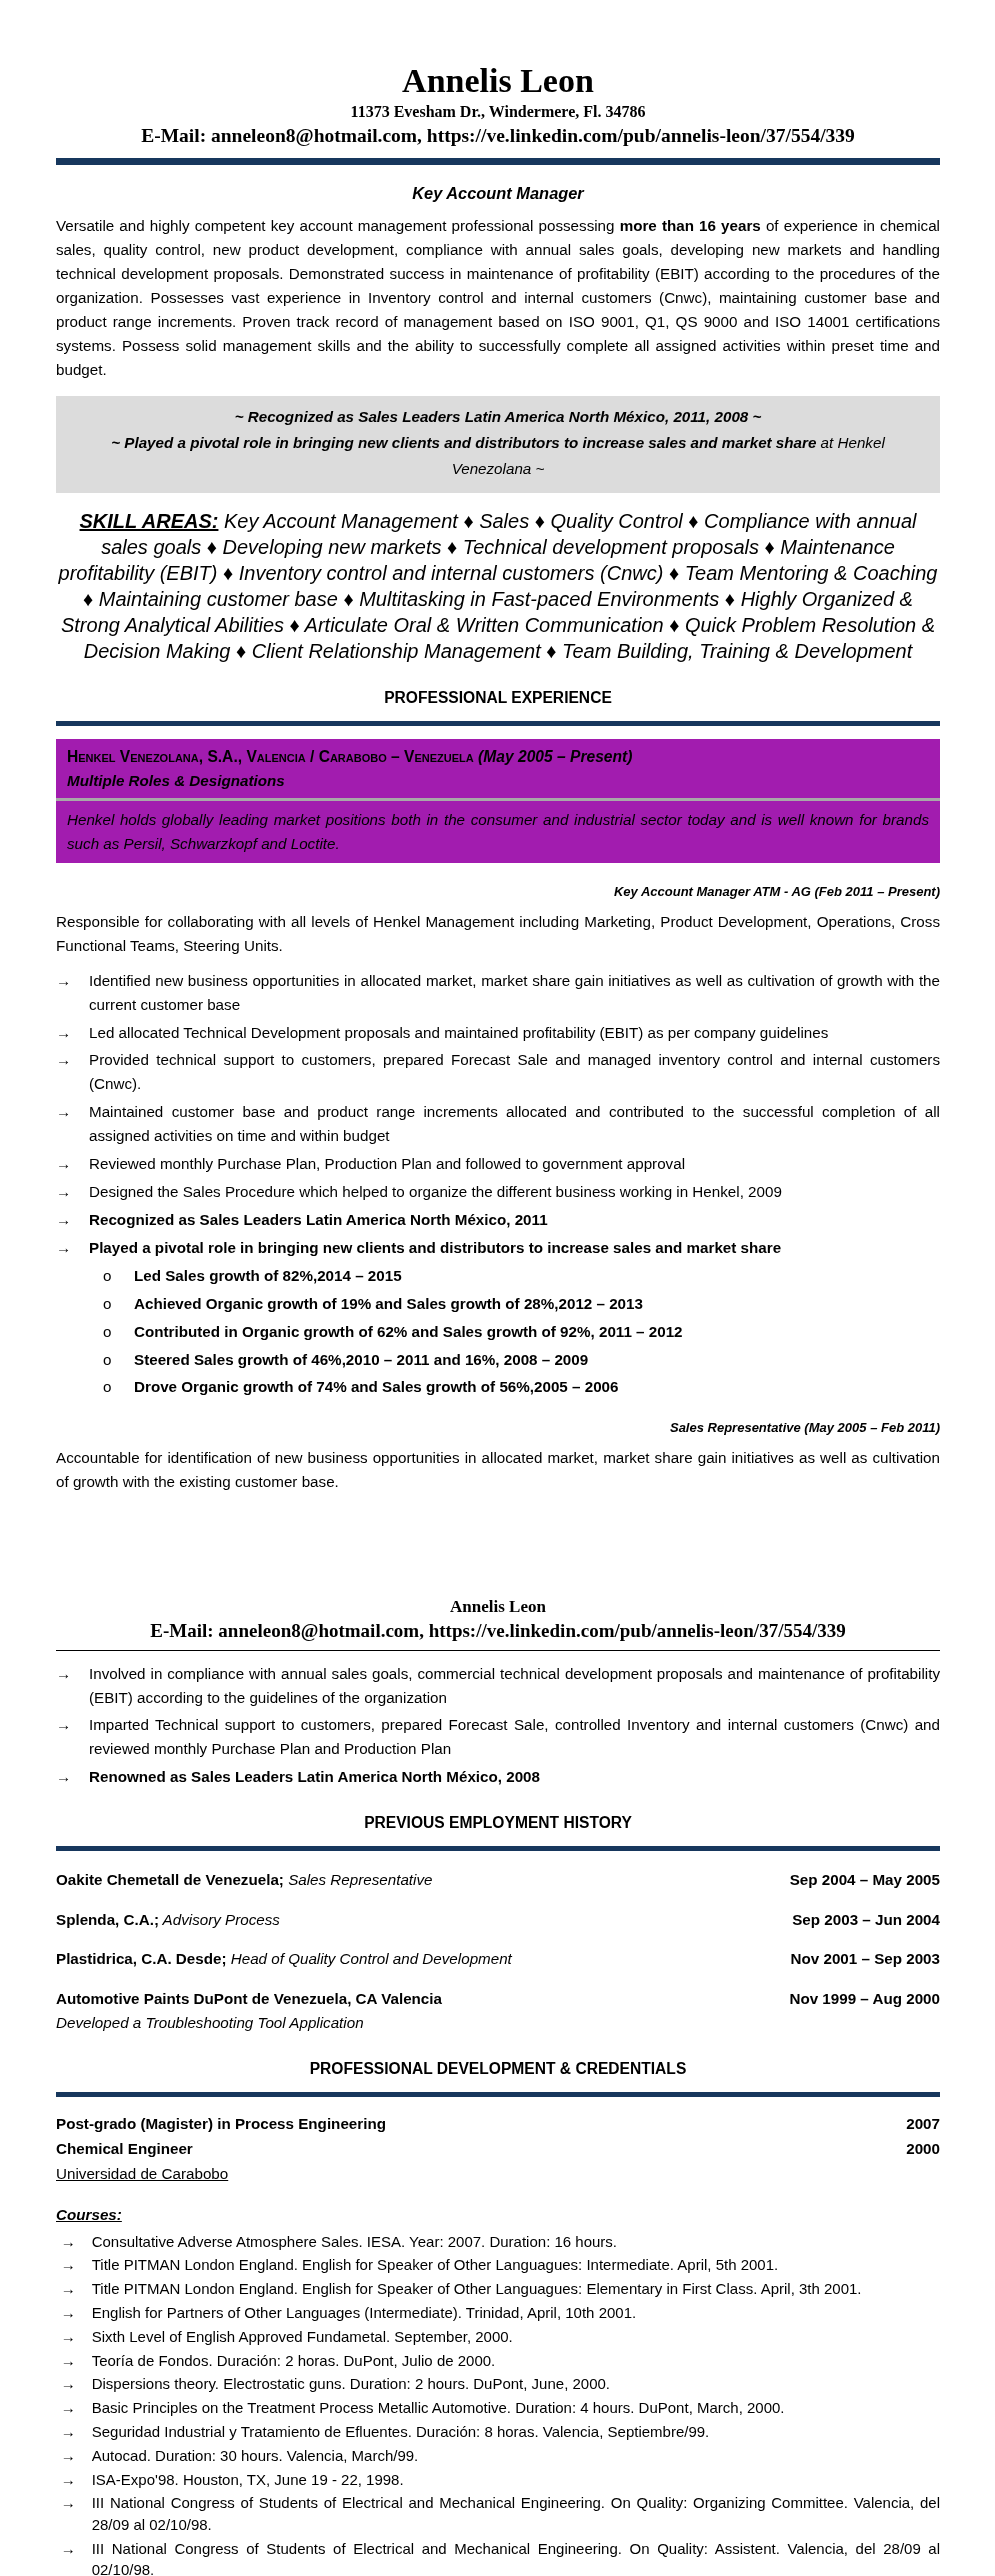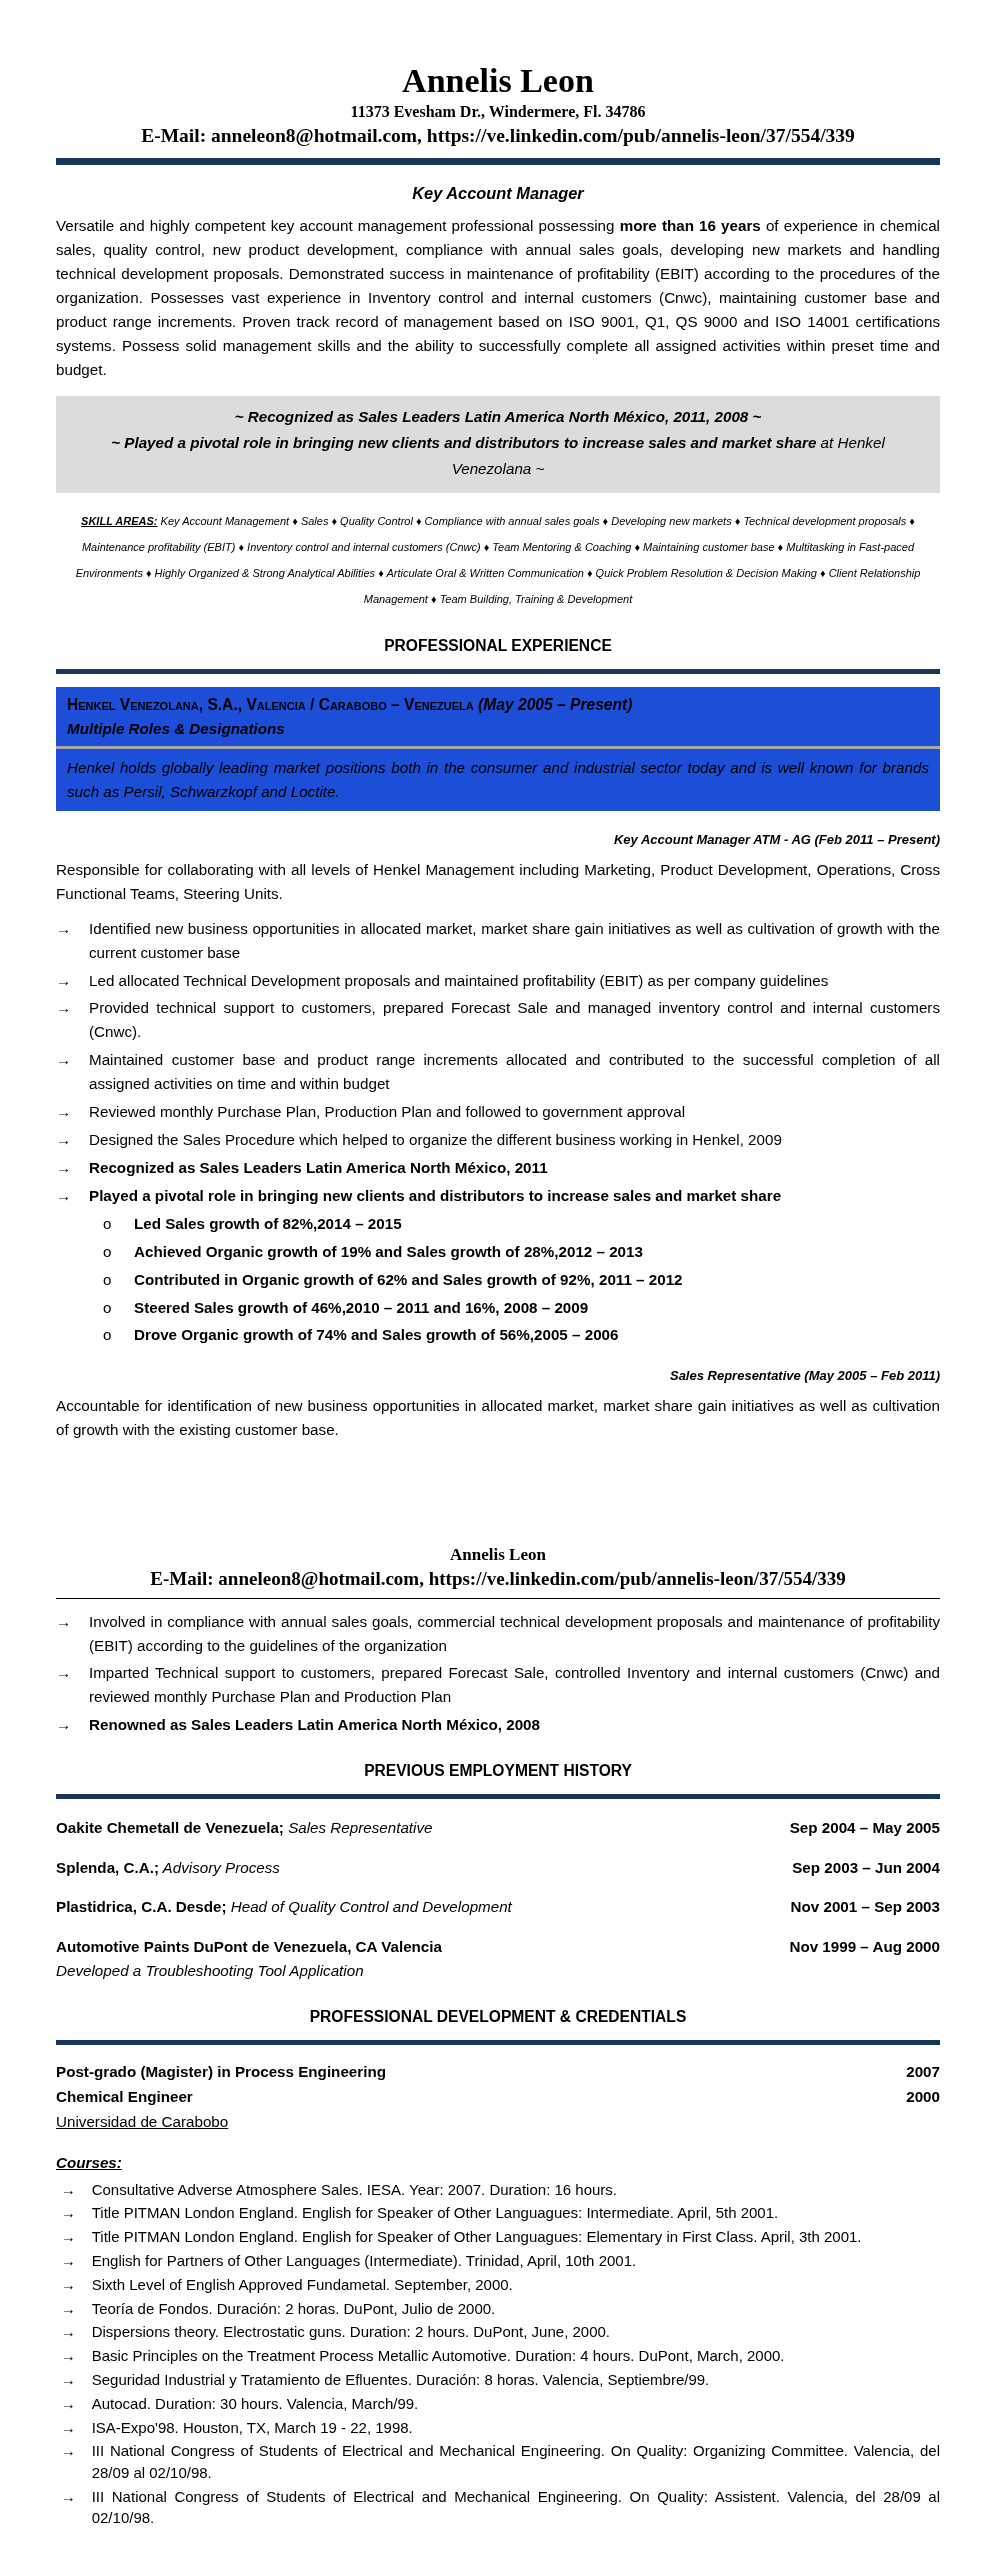--- a/index.html
+++ b/index.html
@@ -8,23 +8,23 @@
   .b{font-weight:bold}.i{font-style:italic}.sc{font-variant:small-caps}
 
   .name-lg{font-family:"Liberation Serif","DejaVu Serif",serif;font-weight:bold;font-size:34px;line-height:1.15;text-align:center;padding-top:61px;}
   .addr{font-family:"Liberation Serif","DejaVu Serif",serif;font-weight:bold;font-size:16px;text-align:center;margin-top:3.1px;}
   .email{font-family:"Liberation Serif","DejaVu Serif",serif;font-weight:bold;font-size:19.5px;text-align:center;margin-top:3.9px;}
   .rule-thick{height:7px;background:#17375D;margin-top:11px;}
   .rule-thin{height:4.7px;background:#17375D;margin-top:14px;}
   .doc-title{font-size:16.4px;font-weight:bold;text-align:center;margin-top:19px;font-style:italic;}
   .para{font-size:15.2px;line-height:24px;text-align:justify;margin-top:11px;}
   .gray-box{background:#DCDCDC;margin-top:14px;padding:7.8px 28px 11px;text-align:center;font-size:15.2px;line-height:26px;}
-  .skills{margin-top:15.6px;text-align:center;font-style:italic;font-size:11px;line-height:26px;}
+  .skills{margin-top:15.6px;text-align:center;font-style:italic;font-size:20px;line-height:26px;}
   .section-h{font-size:15.6px;font-weight:bold;text-align:center;margin-top:25px;}
-  .henkel-box{background:#1d4ed8;margin-top:12.5px;font-size:15.2px;line-height:24px;}
+  .henkel-box{background:#a21caf;margin-top:12.5px;font-size:15.2px;line-height:24px;}
   .henkel-head{padding:6.2px 11px 4.7px;}
   .henkel-head .line1{font-weight:bold;font-size:15.6px;}
   .henkel-head .line2{font-weight:bold;font-style:italic;}
   .gray-divider{height:3.9px;background:#A8A8A8;}
   .henkel-desc{padding:6.2px 11px 7.8px;font-style:italic;text-align:justify;}
   .role-title{font-weight:bold;font-style:italic;font-size:13px;margin-top:20.3px;text-align:right;}
   .blist{margin-top:11px;}
   .blt{display:flex;margin:3.9px 0;font-size:15.2px;line-height:24px;}
   .blt .mk{flex:0 0 33px;}
   .blt .tx{flex:1;text-align:justify;}
@@ -297,21 +297,21 @@
         <span class="tx">Seguridad Industrial y Tratamiento de Efluentes. Duración: 8 horas. Valencia, Septiembre/99.</span>
       </div>
 
       <div class="clt">
         <span class="mk">→</span>
         <span class="tx">Autocad. Duration: 30 hours. Valencia, March/99.</span>
       </div>
 
       <div class="clt">
         <span class="mk">→</span>
-        <span class="tx">ISA-Expo'98. Houston, TX, March 19 -  22, 1998.</span>
+        <span class="tx">ISA-Expo'98. Houston, TX, June 19 -  22, 1998.</span>
       </div>
 
       <div class="clt">
         <span class="mk">→</span>
         <span class="tx">III National Congress of Students of Electrical and Mechanical Engineering. On Quality: Organizing Committee. Valencia, del 28/09 al 02/10/98.</span>
       </div>
 
       <div class="clt">
         <span class="mk">→</span>
         <span class="tx">III National Congress of Students of Electrical and Mechanical Engineering. On Quality: Assistent. Valencia, del 28/09 al 02/10/98.</span>

